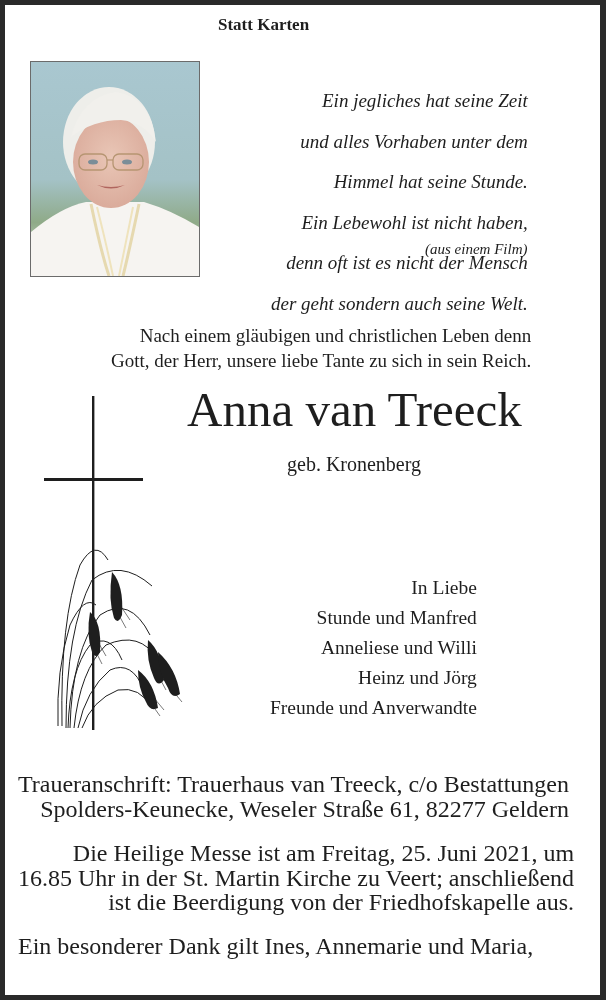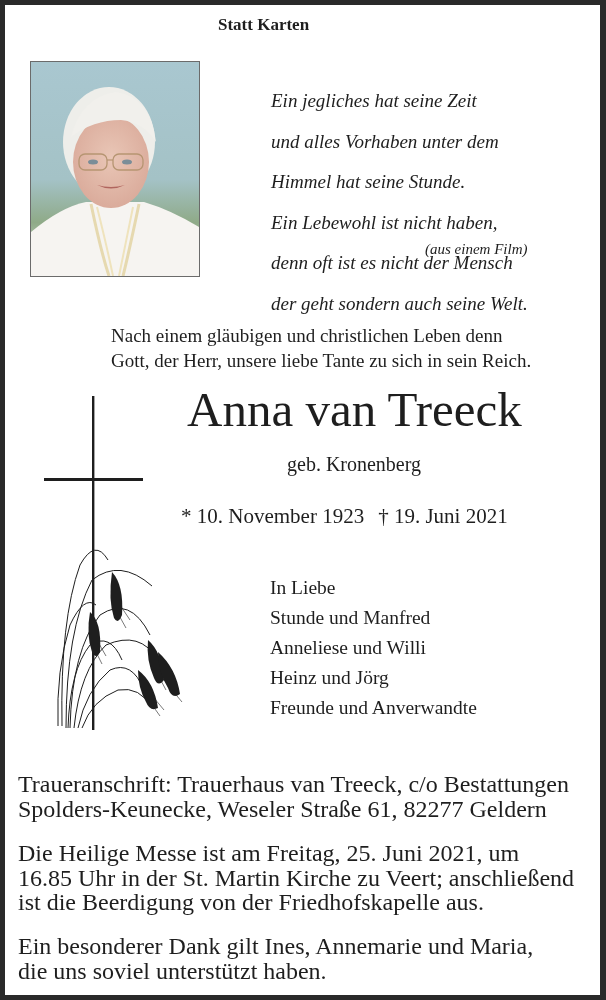--- a/index.html
+++ b/index.html
@@ -1,19 +1,19 @@
 <!DOCTYPE html>
 <html><head>
 <meta charset="utf-8">
 <style>
   html, body { margin: 0; padding: 0; background: #2a2a2a; }
   body { width: 606px; height: 1000px; position: relative; overflow: hidden;
          font-family: "Liberation Serif", "DejaVu Serif", serif; color: #1e1e1e; }
   .page { position: absolute; left: 5px; top: 5px; width: 595px; height: 990px; background: #fff; }
-  .abs { position: absolute; white-space: nowrap; }
+  .abs { position: absolute; white-space: nowrap; text-align: right; }
   .header { left: 213px; top: 10px; font-weight: bold; font-size: 17px; line-height: 20px; }
   .photo { position: absolute; left: 25px; top: 56px; width: 168px; height: 214px;
            border: 1px solid #6b6b6b; overflow: hidden; background: #a8c6cf; }
   .photo svg { display: block; }
   .poem { left: 266px; top: 69px; font-style: italic; font-size: 19px; line-height: 26.6px; }
   .poem .line { display: block; margin-top: 14px; }
   .citation { left: 420px; top: 235px; font-style: italic; font-size: 15px; line-height: 18px; }
   .intro { left: 106px; top: 318px; font-size: 19px; line-height: 25px; }
   .intro .line { display: block; }
   .name { left: 182px; top: 377px; font-size: 49px; line-height: 56px; letter-spacing: 0px; }
@@ -109,23 +109,20 @@
         <line x1="58" y1="252" x2="66" y2="266"></line>
       <line x1="118" y1="285" x2="126" y2="300"></line>
         <line x1="132" y1="300" x2="142" y2="312"></line>
       <line x1="110" y1="312" x2="120" y2="326"></line>
         <line x1="114" y1="308" x2="124" y2="320"></line>
     </g>
   </svg>
 
   <div class="abs name">Anna van Treeck</div>
   <div class="abs maiden">geb. Kronenberg</div>
-  <div class="abs dates">
-    <span>* 10. November 1923</span><span class="gap"></span><span>† 19. Juni 2021</span>
-  </div>
 
   <div class="abs mourners">
     <span class="intro-line">In Liebe</span>
     <span class="name-line">Stunde und Manfred</span>
     <span class="name-line">Anneliese und Willi</span>
     <span class="name-line">Heinz und Jörg</span>
     <span class="name-line">Freunde und Anverwandte</span>
   </div>
 
   <div class="abs para p1">
@@ -134,16 +131,15 @@
   </div>
 
   <div class="abs para p2">
     <span class="line">Die Heilige Messe ist am Freitag, 25. Juni 2021, um</span>
     <span class="line">16.85 Uhr in der St. Martin Kirche zu Veert; anschließend</span>
     <span class="line">ist die Beerdigung von der Friedhofskapelle aus.</span>
   </div>
 
   <div class="abs para p3">
     <span class="line">Ein besonderer Dank gilt Ines, Annemarie und Maria,</span>
-    <span class="line">die uns soviel unterstützt haben.</span>
   </div>
 
 </div>
 
 </body></html>

